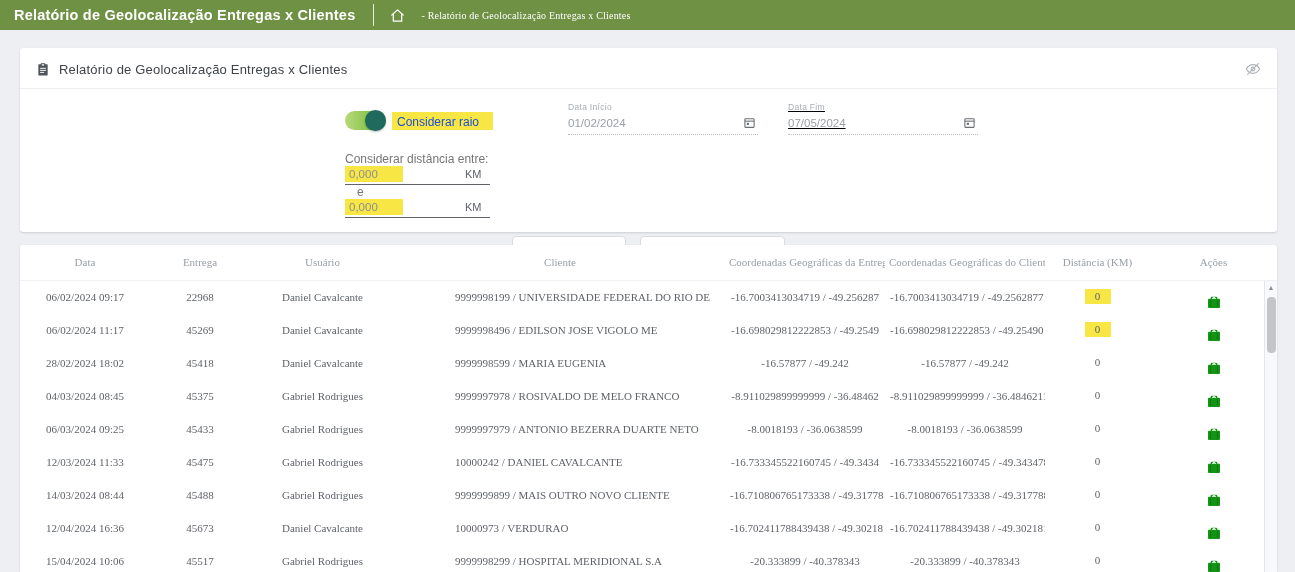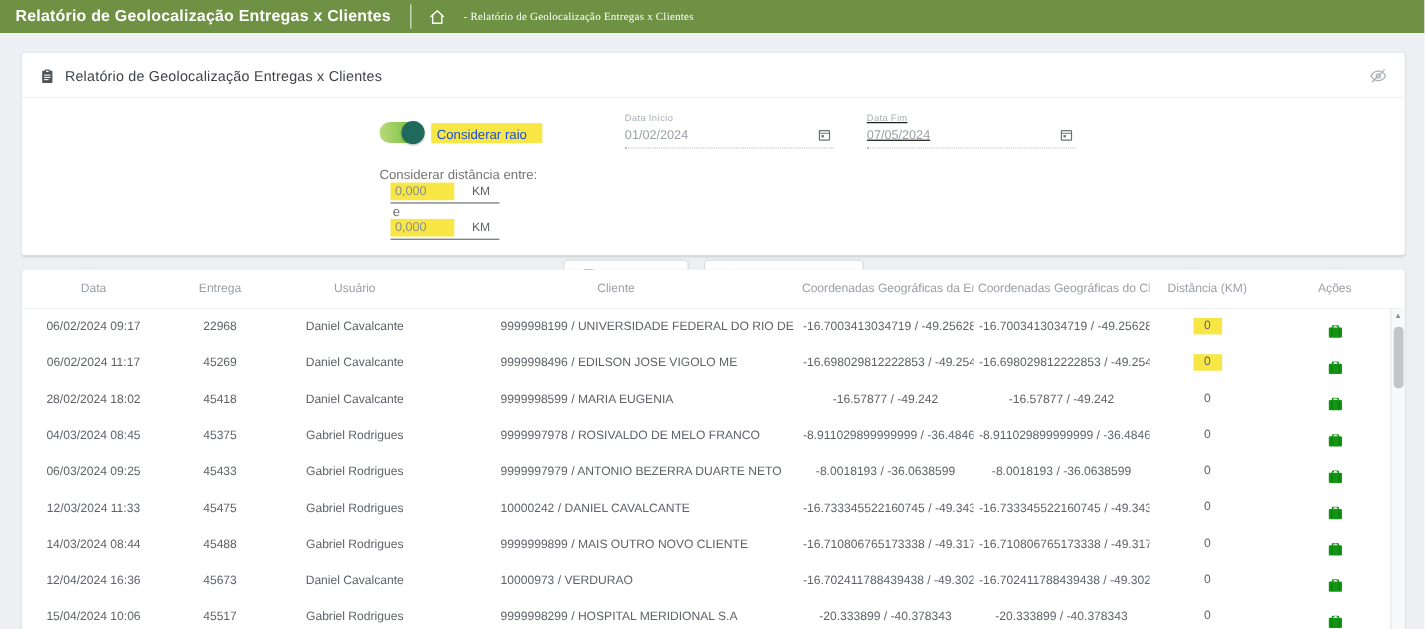--- a/index.html
+++ b/index.html
@@ -50,39 +50,39 @@
     cursor: text;
   }
   .datefield + .datefield { margin-left: 30px; text-decoration: underline; }
   .datefield .dlabel { display: block; font-size: 8.5px; color: #a8aeb4; letter-spacing: .3px; margin-bottom: 4px; }
   .datefield .dval { display: flex; justify-content: space-between; align-items: center; }
   .datefield .dtext { font-size: 11.5px; color: #9aa0a6; }
   .cal-ic { display: inline-flex; width: 13px; height: 13px; margin-right: 2px; }
   
   .row-b { margin-top: 17px; display: flex; align-items: flex-start; padding-left: 325px; font-size: 12px; color: #757575; flex-direction: column; }
   .dist-label { white-space: nowrap; }
-  .dist-group { display: inline-flex; align-items: center; border-bottom: 1px solid #60646a; margin-left: 10px; padding-bottom: 2px; }
+  .dist-group { display: inline-flex; align-items: center; border-bottom: 1px solid #60646a; margin-left: 0; padding-bottom: 2px; gap: 46px; }
   .dist-input {
     width: 58px; border: none; outline: none; background: #f7e644;
     font-family: "Liberation Sans", sans-serif; font-size: 11.5px; color: #8a8f94; padding: 2px 4px;
   }
   .dist-unit { font-size: 11px; color: #5f6368; margin: 0 8px 0 16px; }
   .dist-conj { margin: 0 12px; }
   
   .row-c { margin-top: 18px; display: flex; justify-content: center; gap: 14px; }
   .btn {
     height: 30px; display: inline-flex; align-items: center; gap: 8px; padding: 0 15px;
     border-radius: 4px; font-family: "Liberation Sans", sans-serif; font-size: 12px; font-weight: bold;
     border: 1px solid #dadce0; background: #fff; color: #3c4043; cursor: pointer;
     box-shadow: 0 1px 1px rgba(0,0,0,.06); letter-spacing: .2px;
   }
   .btn.primary { background: #2a6da6; border-color: #2a6da6; color: #fff; }
   .btn .ic { display: inline-flex; width: 14px; height: 14px; }
   
-  .table-card { margin: 0 18px 0 20px; height: 327px; position: relative; overflow: hidden; border-radius: 3px 3px 0 0; }
+  .table-card { margin: 0 18px 0 20px; height: 327px; position: relative; overflow: hidden; border-radius: 3px 3px 0 0; font-family: Liberation Serif, serif; }
   table { width: 100%; border-collapse: collapse; table-layout: fixed; }
   thead th {
     height: 35px; font-weight: normal; font-size: 11px; color: #9aa0a6;
     white-space: nowrap; overflow: hidden; border-bottom: 1px solid #eff1f3; padding: 0 4px;
   }
   tbody td {
     height: 33px; font-size: 11px; color: #5f6368; text-align: center;
     white-space: nowrap; overflow: hidden; padding: 0 5px;
   }
   th.col-data      { width: 130px; }

